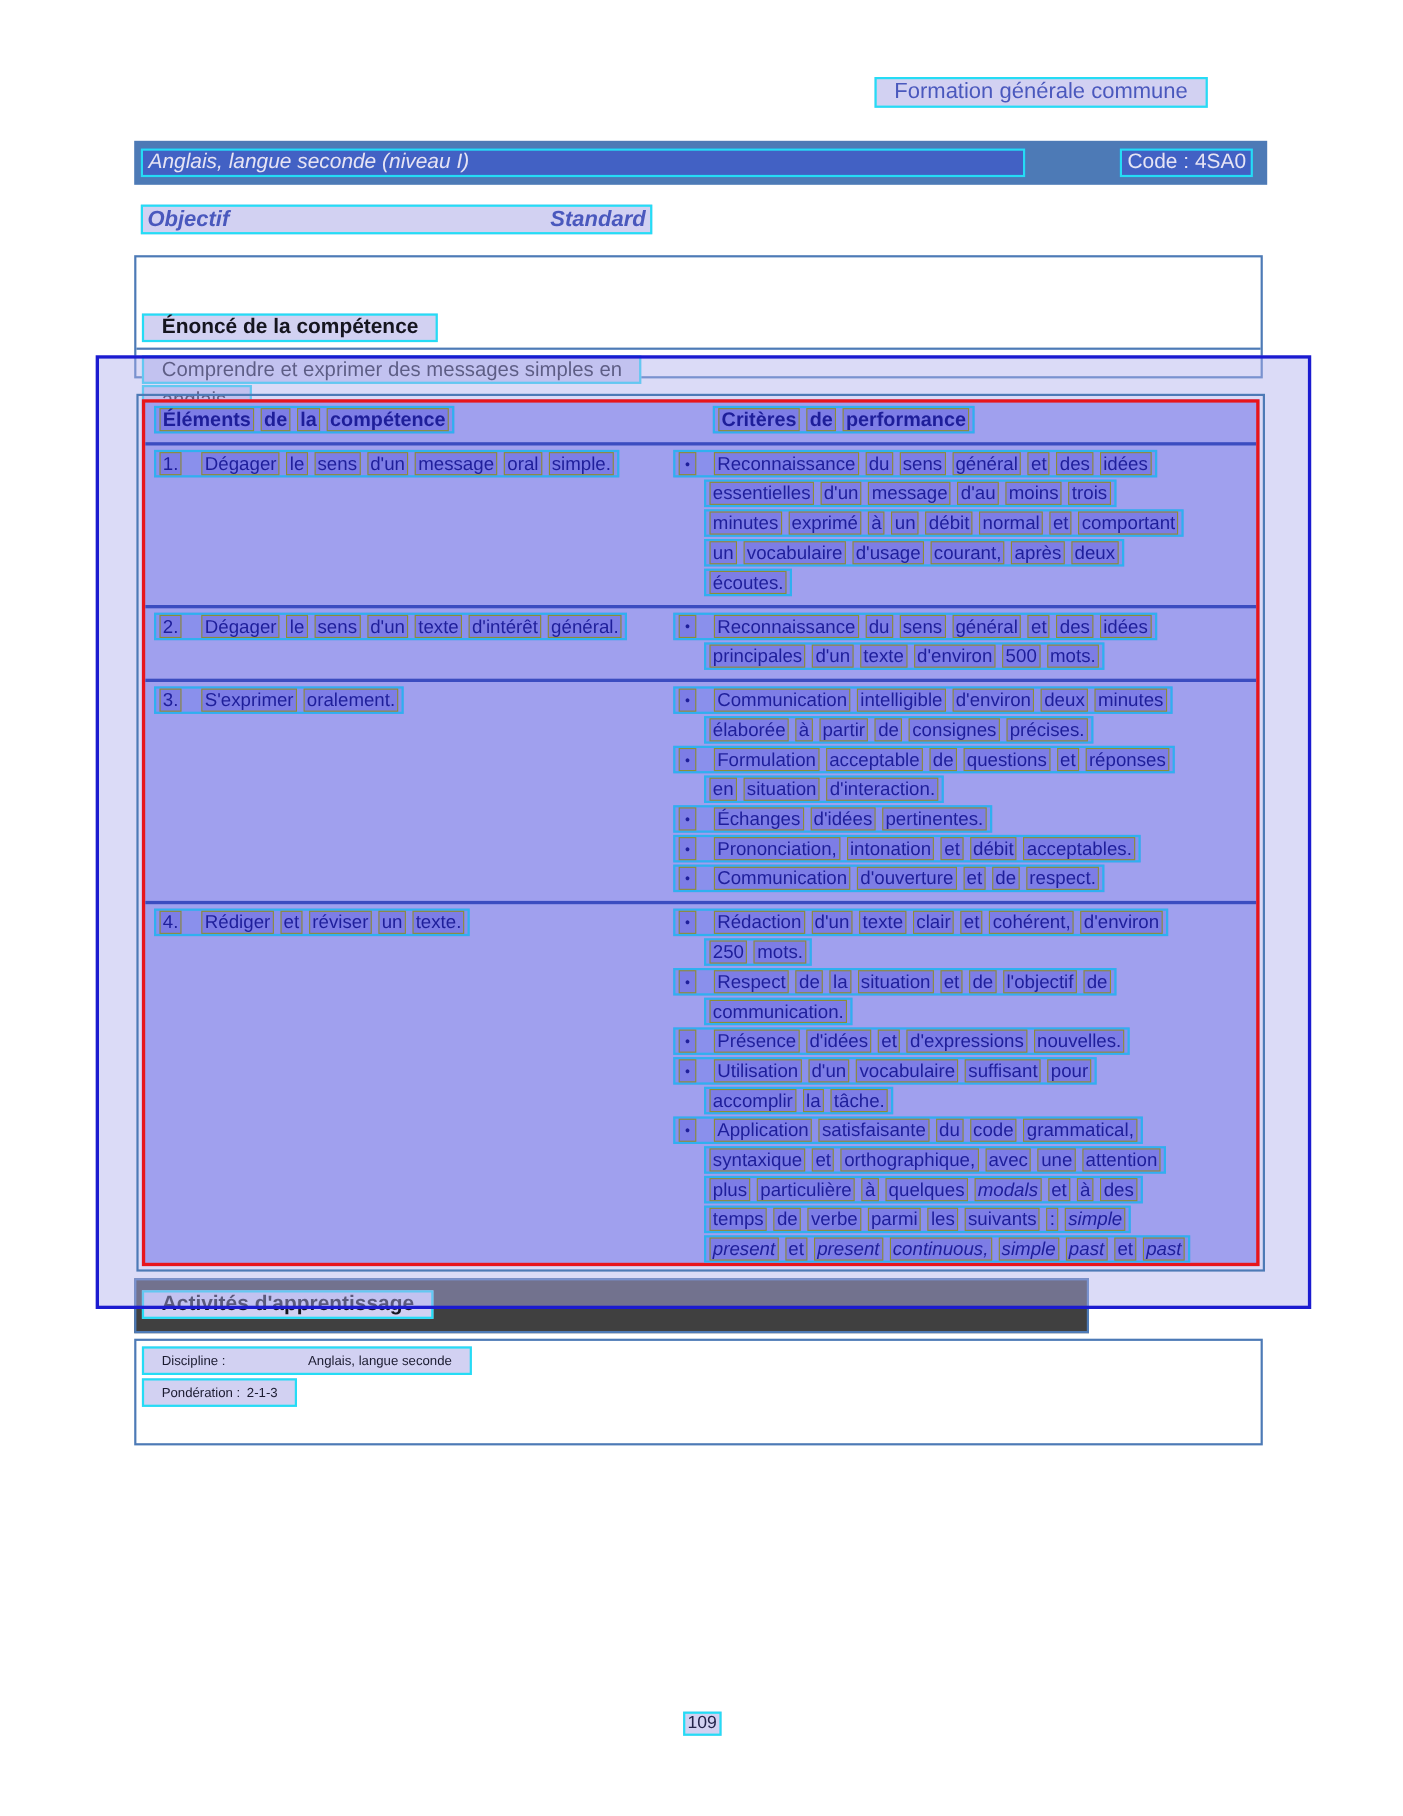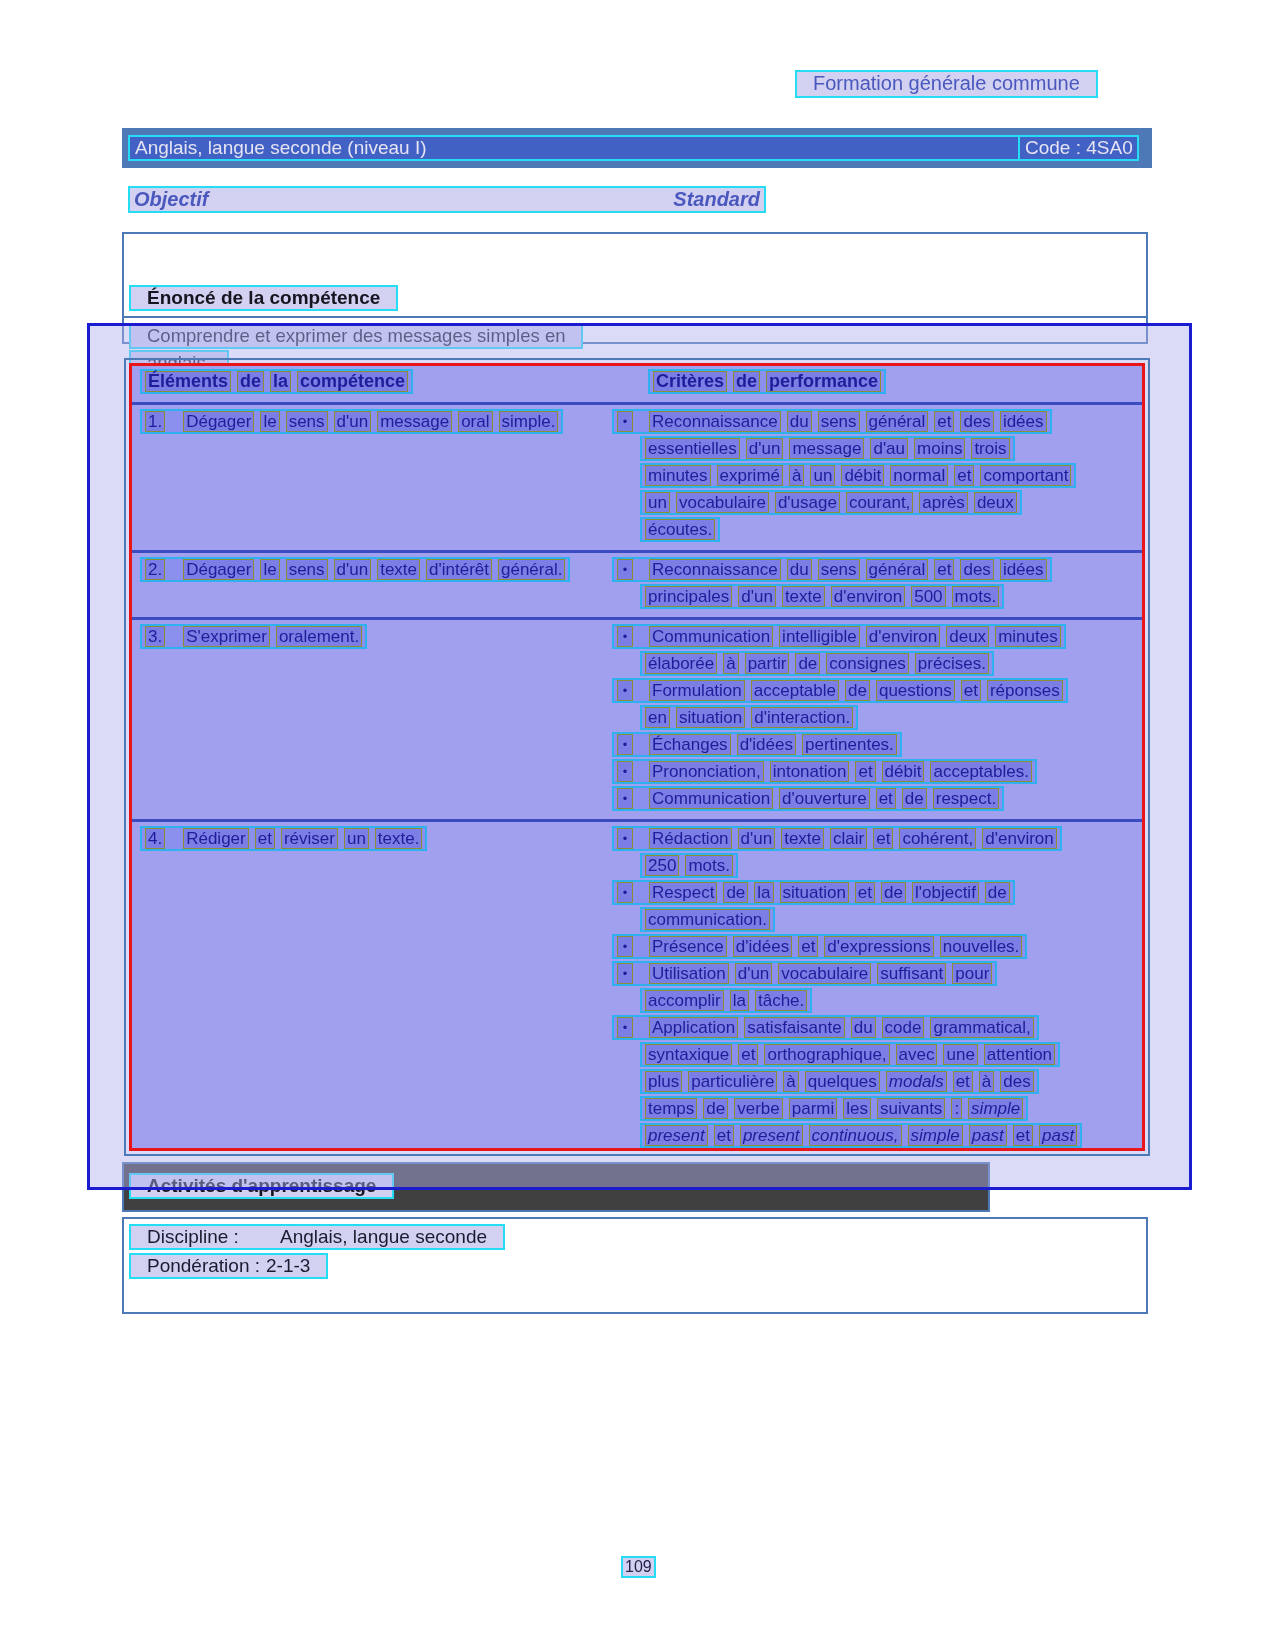--- a/index.html
+++ b/index.html
@@ -16,25 +16,25 @@
     position:absolute;left:795px;top:70px;height:28px;line-height:23px;
     color:var(--blue-heading);font-size:20px;
   }
   
   .headerbar{position:absolute;left:122px;top:128px;width:1030px;height:40px;background:var(--steel);}
   .bar-box{
     position:absolute;top:7px;height:26px;background:var(--bar-inner);
     border:2px solid var(--cyan);box-sizing:border-box;color:#e6e4f4;
     font-size:19px;line-height:21px;padding:0 5px;white-space:nowrap;overflow:hidden;
   }
-  .bar-title{left:6px;width:900px;}
+  .bar-title{left:6px;width:804px;font-style:italic;}
   .bar-code{left:896px;width:121px;}
   
   .obj-std{
-    position:absolute;left:128px;top:186px;width:638px;height:27px;
+    position:absolute;left:128px;top:186px;width:465px;height:27px;
     background:var(--lavender);border:2px solid var(--cyan);box-sizing:border-box;
     display:flex;justify-content:space-between;align-items:center;
     font-size:20px;font-weight:bold;font-style:italic;color:var(--blue-heading);
     padding:0 4px;
   }
   
   .enonce{
     position:absolute;left:122px;top:232px;width:1026px;height:112px;
     border:2px solid var(--steel);background:#ffffff;box-sizing:border-box;z-index:1;
   }
@@ -82,21 +82,21 @@
     border:2px solid var(--steel);background:#404040;box-sizing:border-box;
     padding:9px 5px;z-index:1;
   }
   .act-head .hl{font-weight:bold;color:#15151f;font-size:19px;line-height:22px;}
   .act-body{
     position:absolute;left:122px;top:1217px;width:1026px;height:97px;
     border:2px solid var(--steel);background:#ffffff;box-sizing:border-box;
     padding:5px;z-index:1;
   }
   .act-row{margin-bottom:3px;}
-  .act-row .hl{color:#1b1b30;font-size:19px;line-height:22px;display:inline-flex;}
+  .act-row .hl{color:#1b1b30;font-size:12px;line-height:22px;display:inline-flex;}
   .act-label.tab{display:inline-block;width:127px;}
   .act-label{margin-right:6px;}
   
   .page-num{position:absolute;left:621px;top:1556px;}
   .page-num .hl{color:#23234a;font-size:16px;line-height:18px;padding:0 2px;}
 </style>
 </head>
 <body>
 
 <div class="eyebrow hl">Formation générale commune</div>

